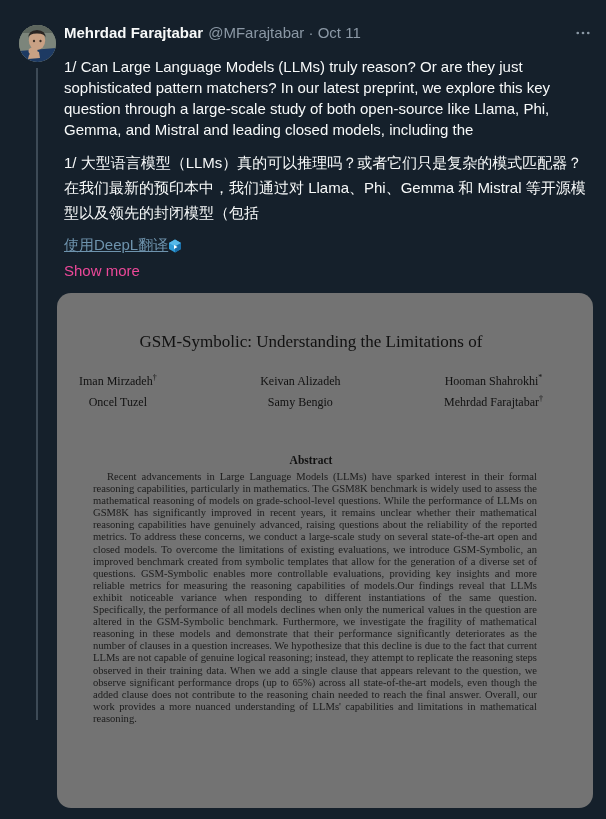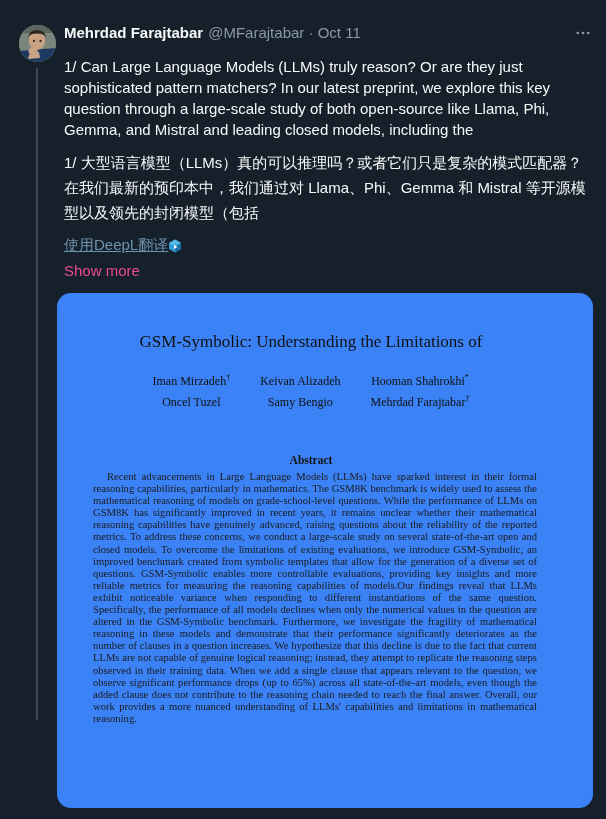--- a/index.html
+++ b/index.html
@@ -43,31 +43,31 @@
   }
   .translate-link { color:#6e93ad; text-decoration:underline; cursor:pointer; }
   .show-more {
     margin-top:6px; font-size:15px; line-height:20px; color:#ec4899; cursor:pointer;
   }
 
   
   .card {
     margin:12px 0 0 -7px;
     width:536px; height:515px;
-    background:#3b82f6; border-radius:14px;
+    background:#737373; border-radius:14px;
     overflow:hidden; cursor:pointer;
     color:#1b1b1b;
     font-family:"Liberation Serif", serif;
   }
   .paper-inner { padding:36px 50px 0 22px; }
   .paper-title {
     text-align:center; font-size:17px; line-height:25px; color:#111;
   }
   .authors-row {
-    margin-top:15px; display:flex; justify-content:center; gap:30px;
+    margin-top:15px; display:flex; justify-content:space-between; gap:30px;
     font-size:12px; line-height:18px; text-align:center; color:#111;
   }
   .authors-row sup { font-size:8px; }
   .affiliation { margin-top:10px; text-align:center; font-size:12.5px; color:#111; }
   .abstract-heading {
     margin-top:43px; text-align:center; font-weight:700; font-size:11.5px; color:#111;
   }
   .abstract-body {
     margin:5px 6px 0 14px;
     font-size:10.6px; line-height:12.1px;

